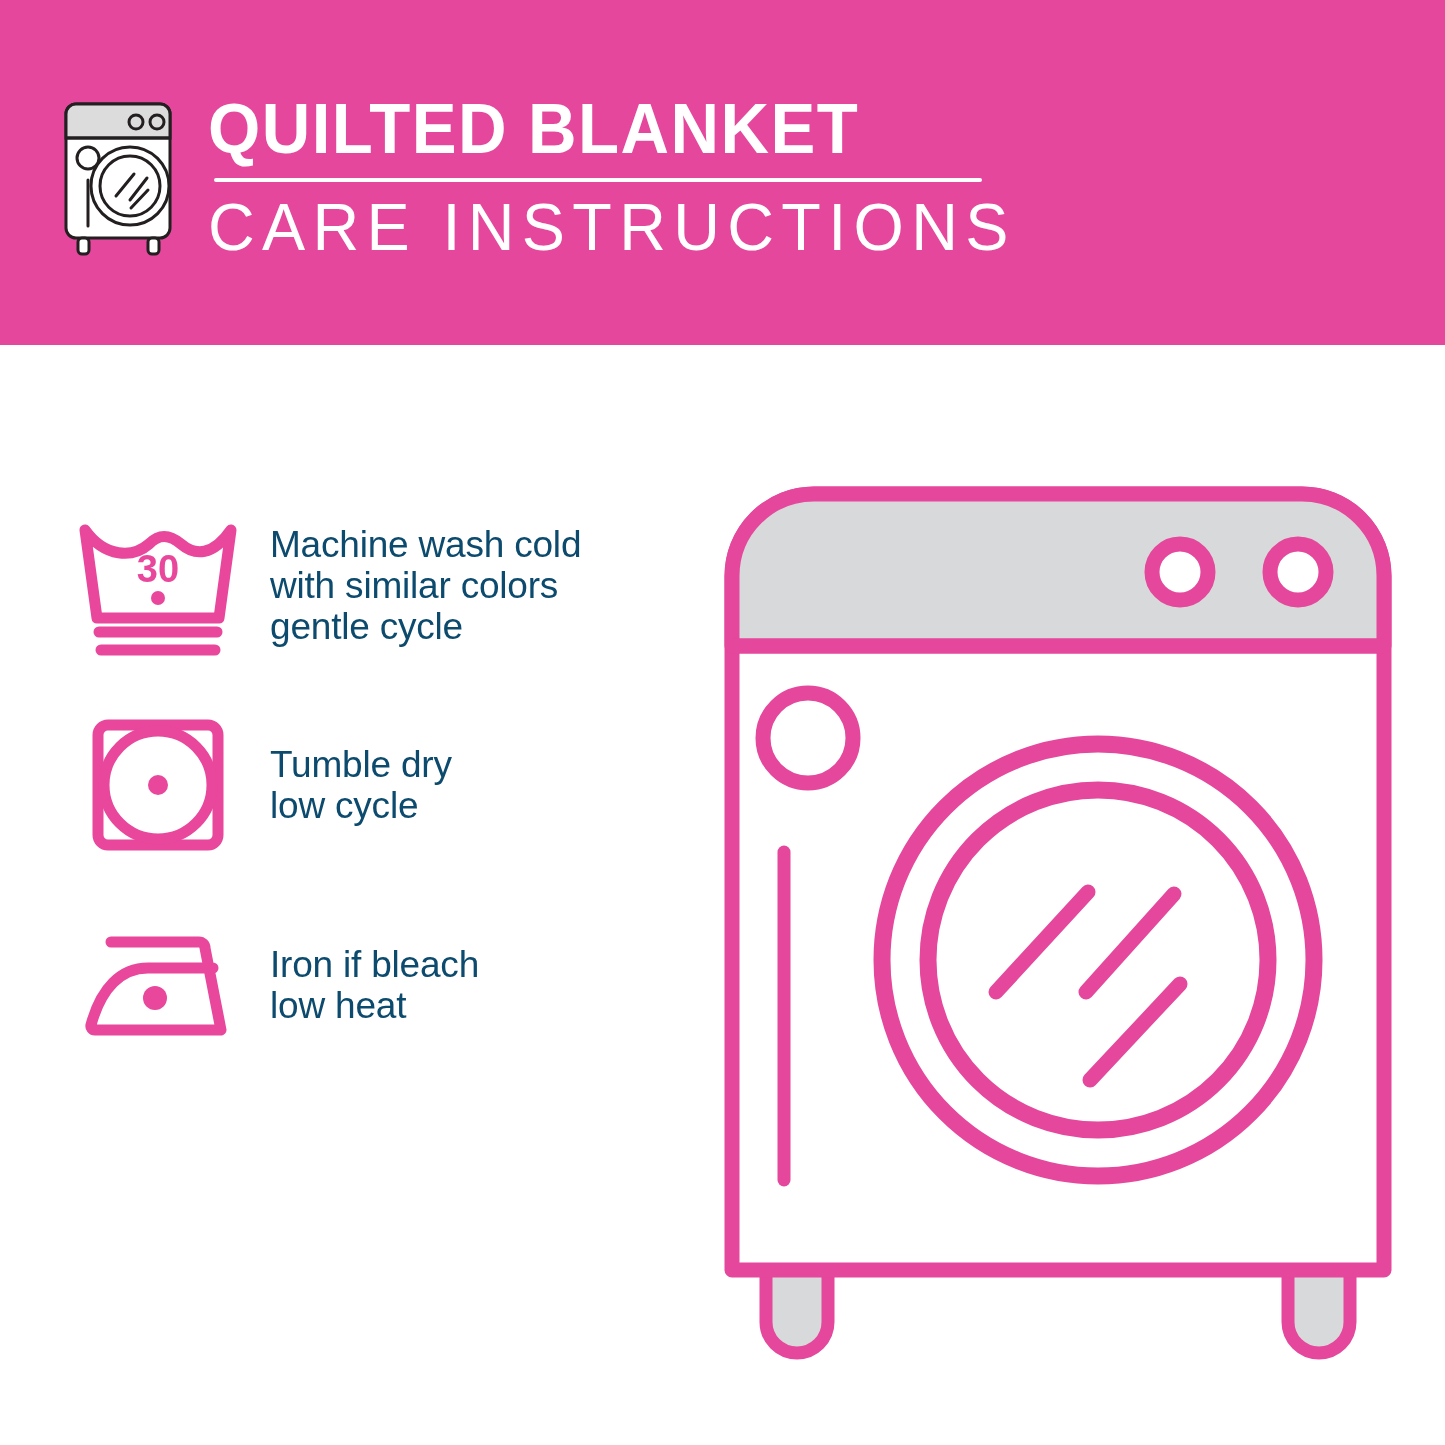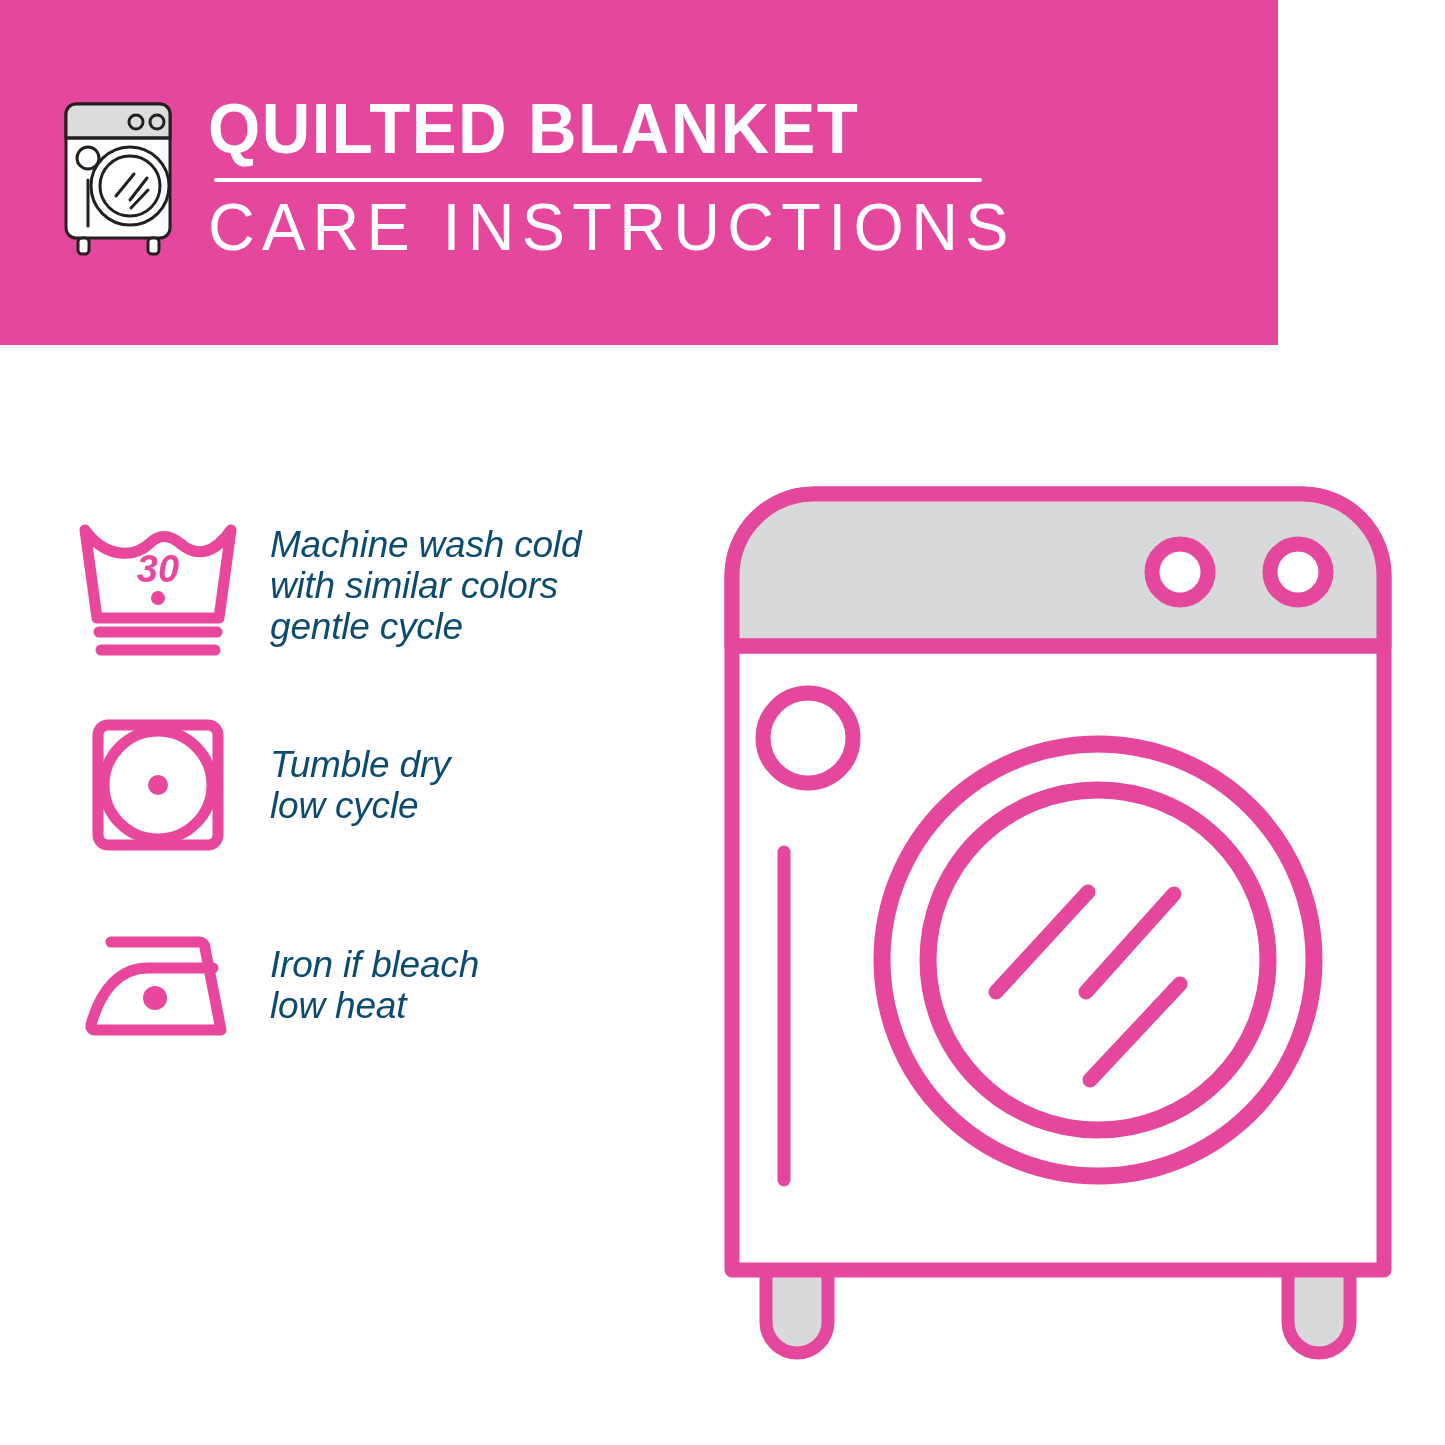--- a/index.html
+++ b/index.html
@@ -13,21 +13,21 @@
     font-family: "Liberation Sans", sans-serif;
     overflow: hidden;
     position: relative;
   }
 
   
   .header-band {
     position: absolute;
     left: 0;
     top: 0;
-    width: 1278px;
+    width: 1445px;
     height: 345px;
     background: #e5479c;
     box-sizing: border-box;
   }
   .header-inner {
     position: absolute;
     left: 60px;
     top: 92px;
     display: flex;
     align-items: flex-start;
@@ -86,21 +86,20 @@
   .instruction-list {
     position: absolute;
     left: 68px;
     top: 140px;
     width: 620px;
   }
   .instruction-row {
     display: flex;
     align-items: center;
     height: 200px;
-    font-style: italic;
   }
   .instruction-icon {
     width: 180px;
     height: 160px;
     flex: 0 0 auto;
     display: flex;
     align-items: center;
     justify-content: center;
   }
   .instruction-icon svg {

